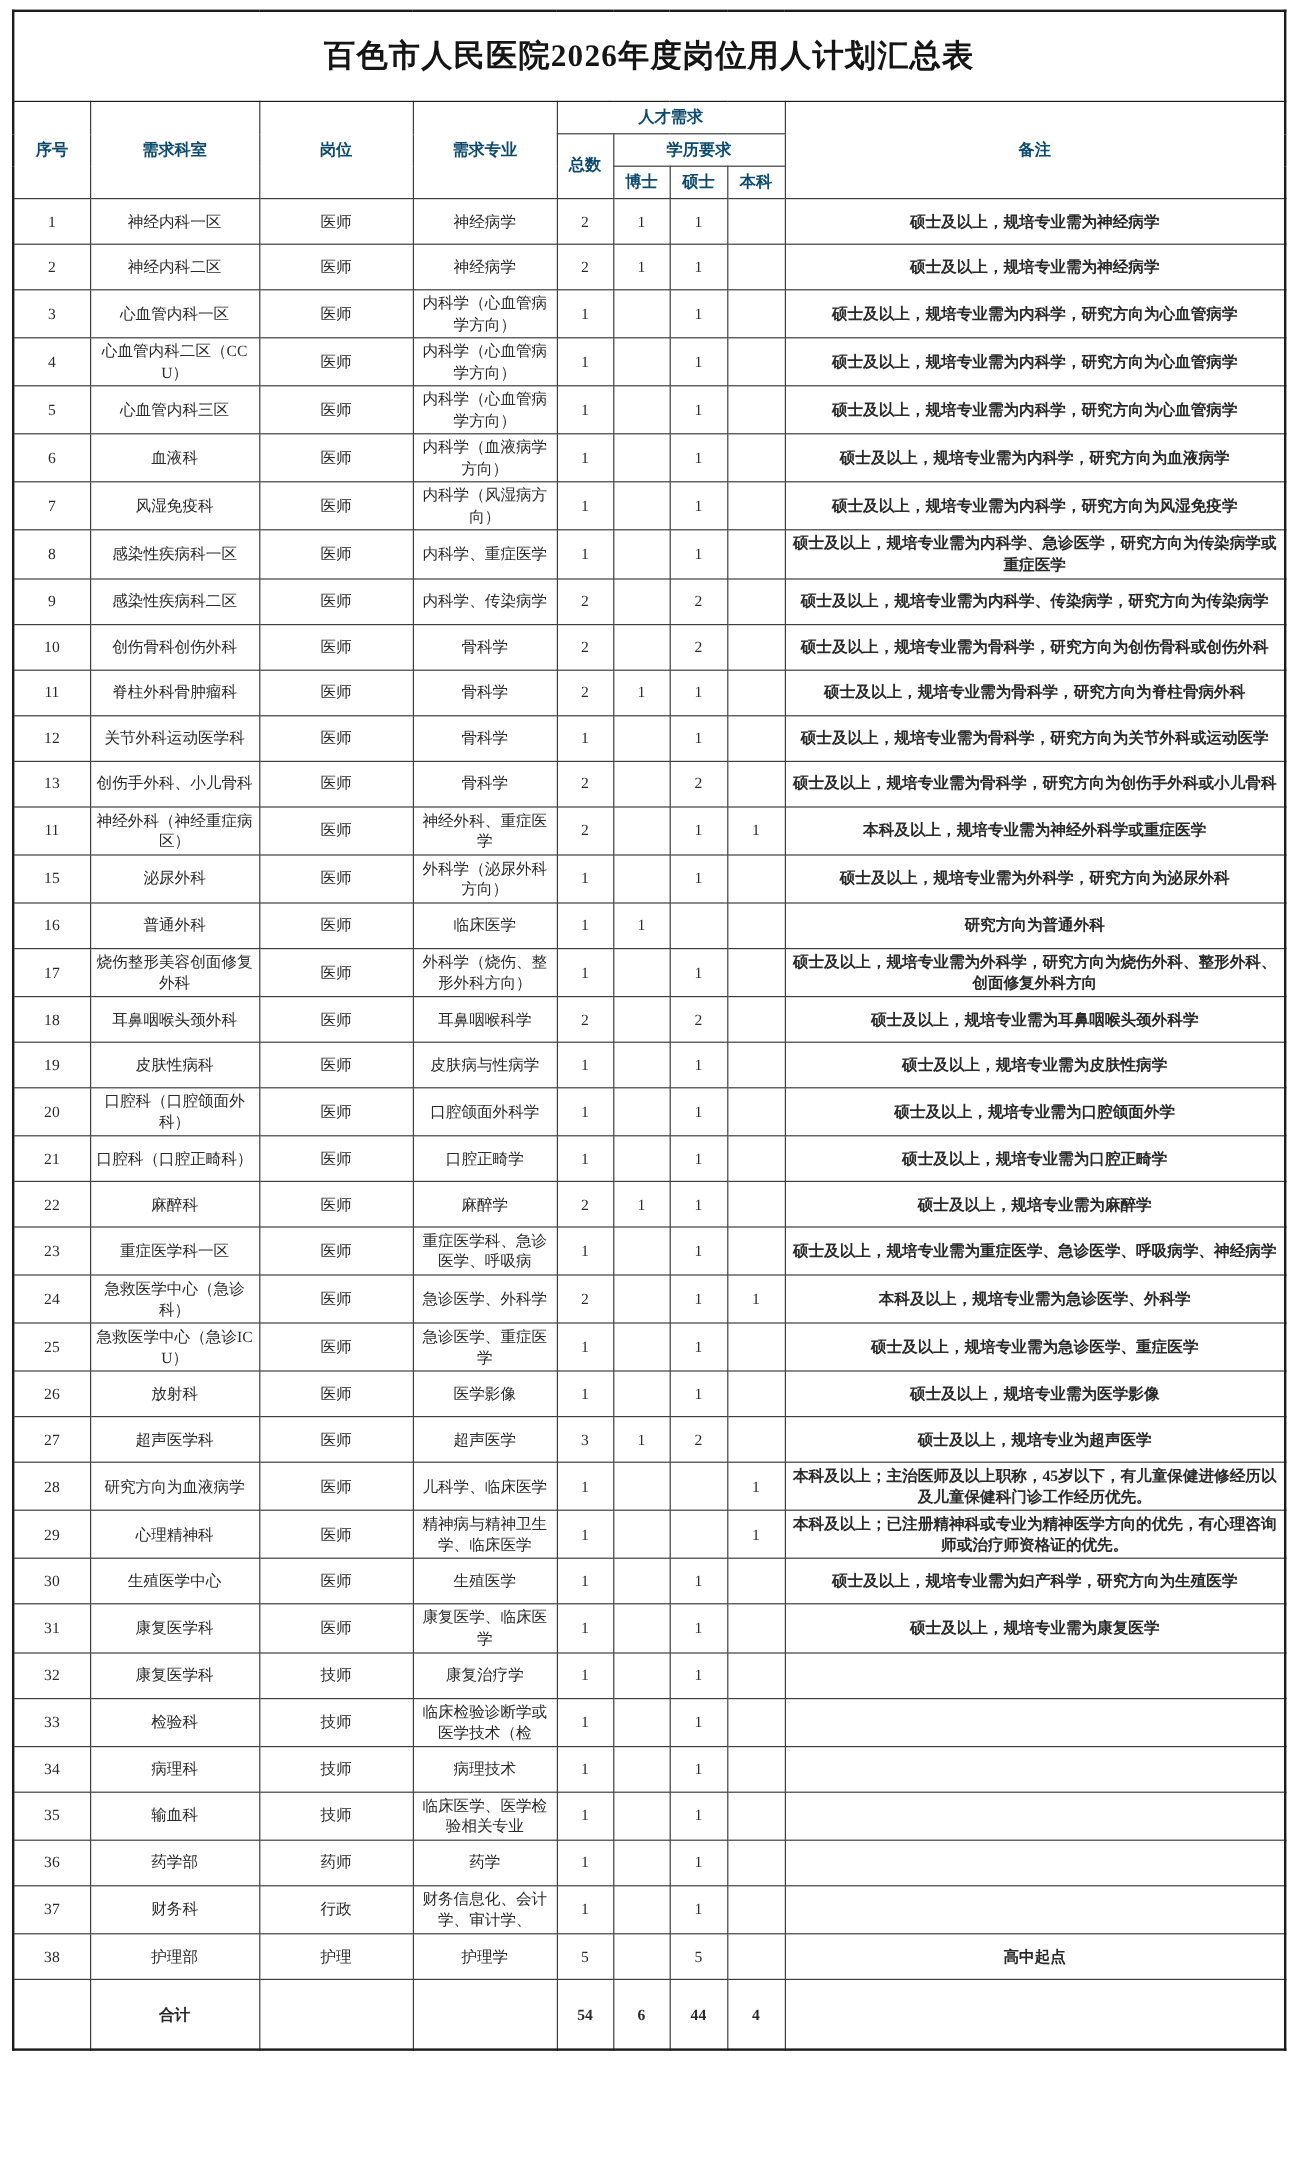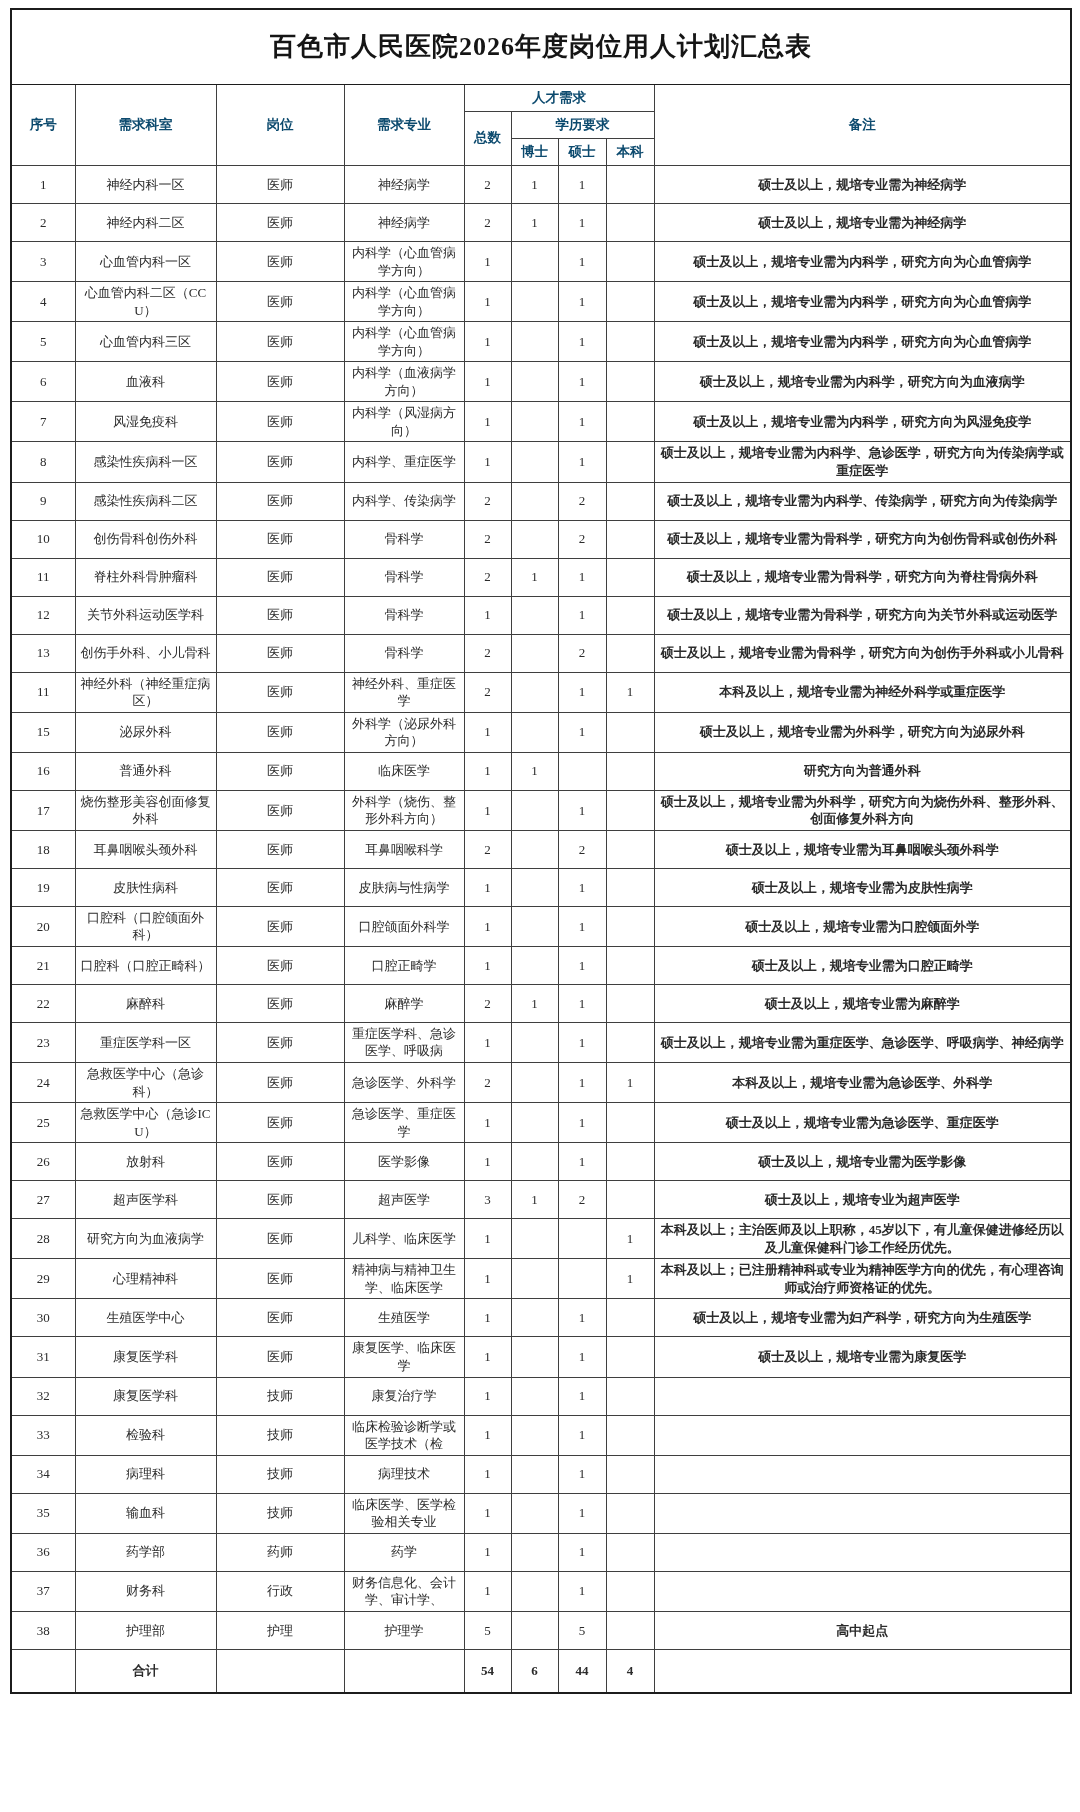--- a/index.html
+++ b/index.html
@@ -43,21 +43,21 @@
   }
   thead tr.hdr th {
     font-weight: bold;
     font-size: 13.5px;
     color: #0c4a6e;
     height: 22px;
   }
   tbody tr { height: 38px; }
   td.c-remark { text-align: left; padding-left: 7px; padding-right: 5px; font-weight: bold; }
   td.c-dept { padding-left: 14px; padding-right: 14px; font-family: Liberation Serif, serif; }
-  tfoot tr { height: 44px; }
+  tfoot tr { height: 59px; }
   tfoot td {
     font-weight: bold;
     font-size: 14.5px;
     color: #1f1f1f;
   }
   tfoot td.c-remark { text-align: left; }
 </style>
 </head>
 <body>
 

